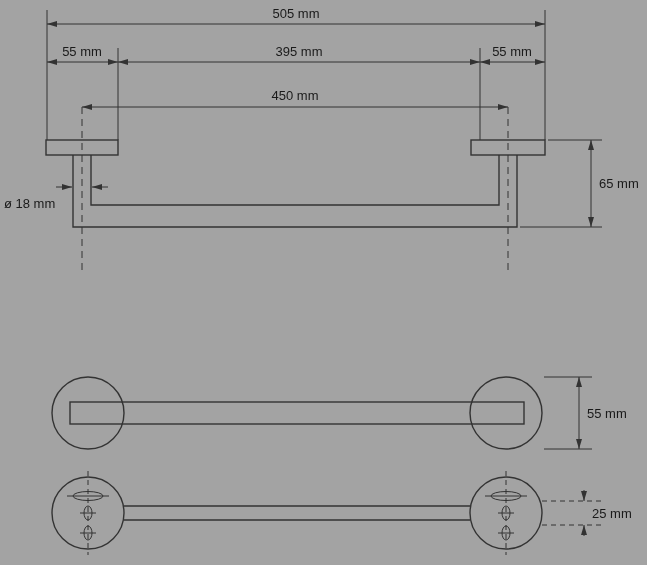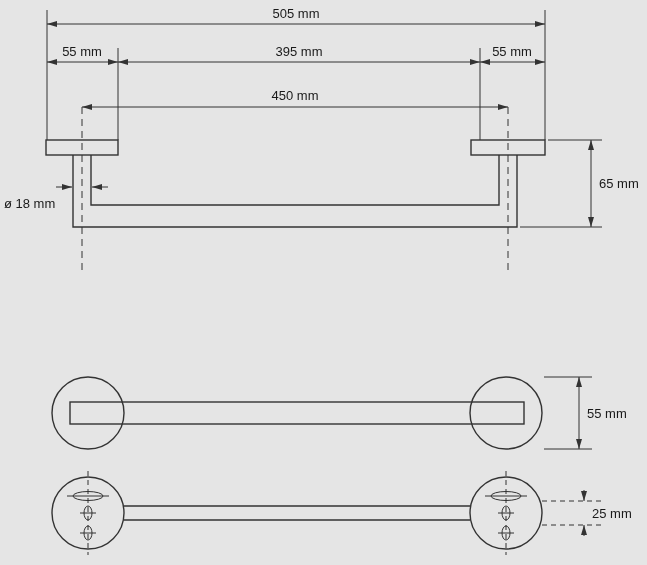--- a/index.html
+++ b/index.html
@@ -4,21 +4,21 @@
 <style>
   html, body {
     margin: 0;
     padding: 0;
     background: #ffffff;
   }
   .canvas {
     position: relative;
     width: 647px;
     height: 565px;
-    background: #e5e5e5;
+    background: #a3a3a3;
     font-family: "Liberation Sans", sans-serif;
   }
   svg text {
     font-family: "Liberation Sans", sans-serif;
     font-size: 13px;
     fill: #1a1a1a;
   }
   .outline { stroke: #333333; stroke-width: 1.4; fill: none; }
   .thin    { stroke: #333333; stroke-width: 1;   fill: none; }
   .dash    { stroke: #333333; stroke-width: 1;   fill: none; stroke-dasharray: 7 5; }

